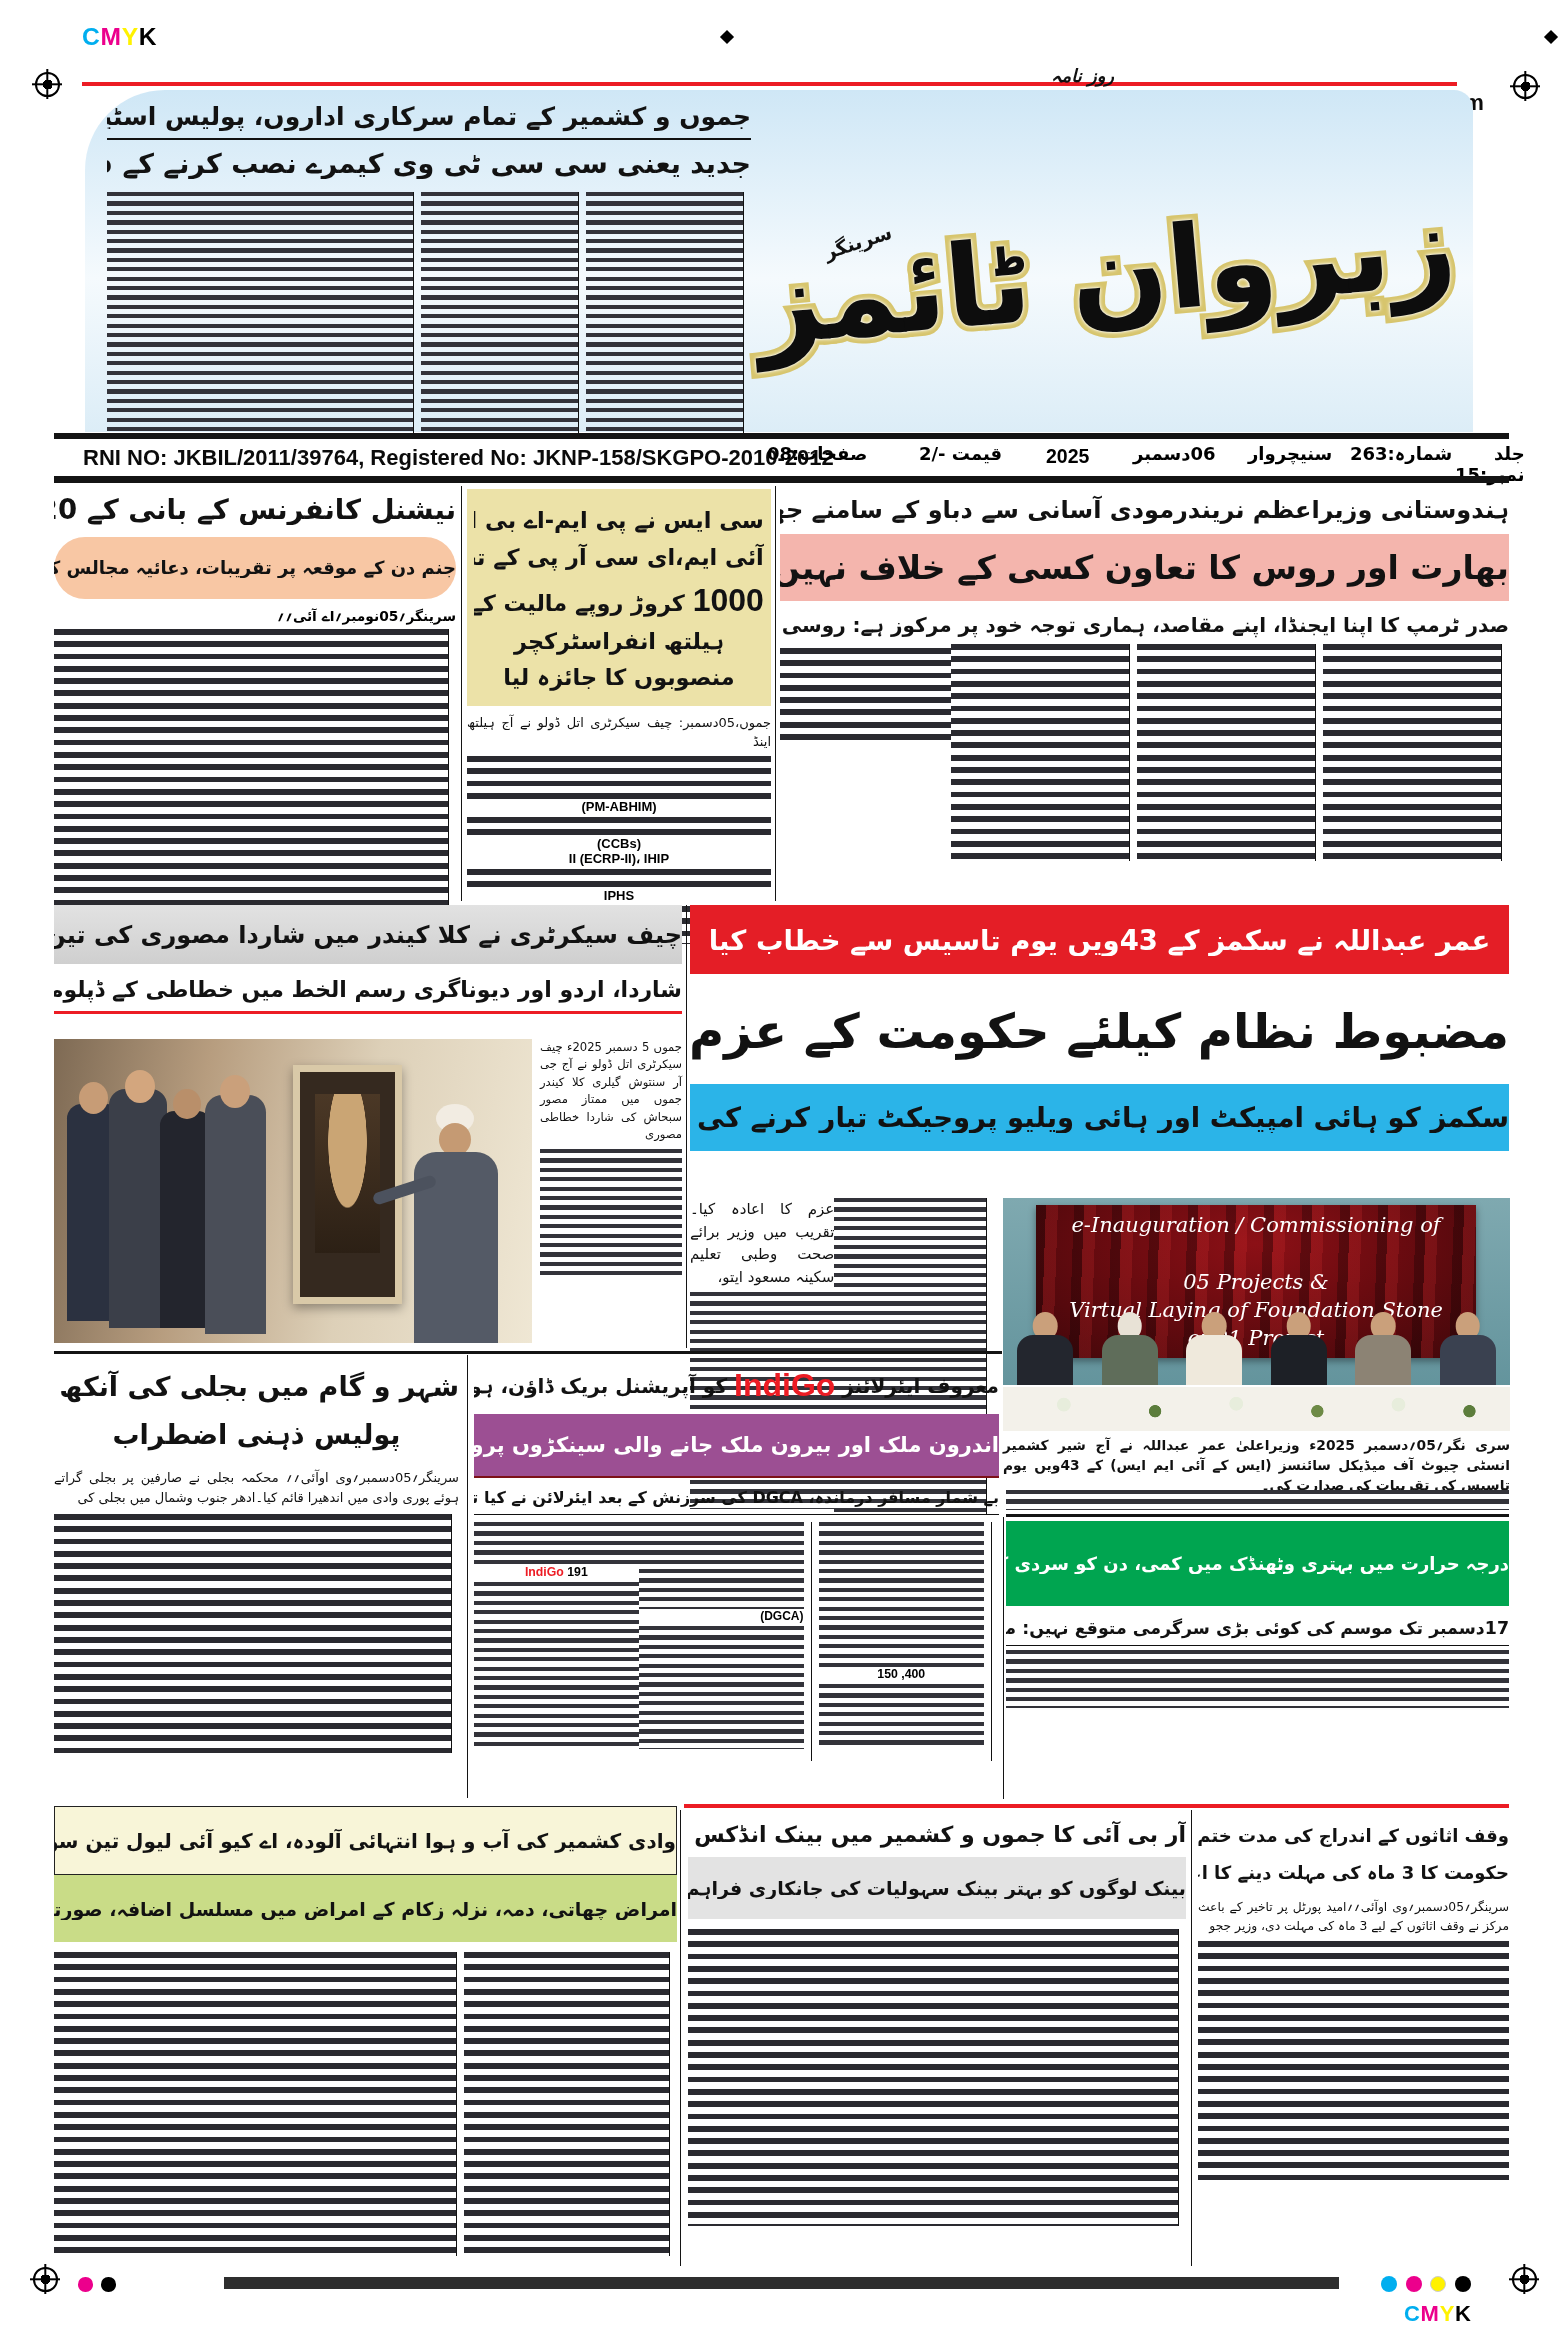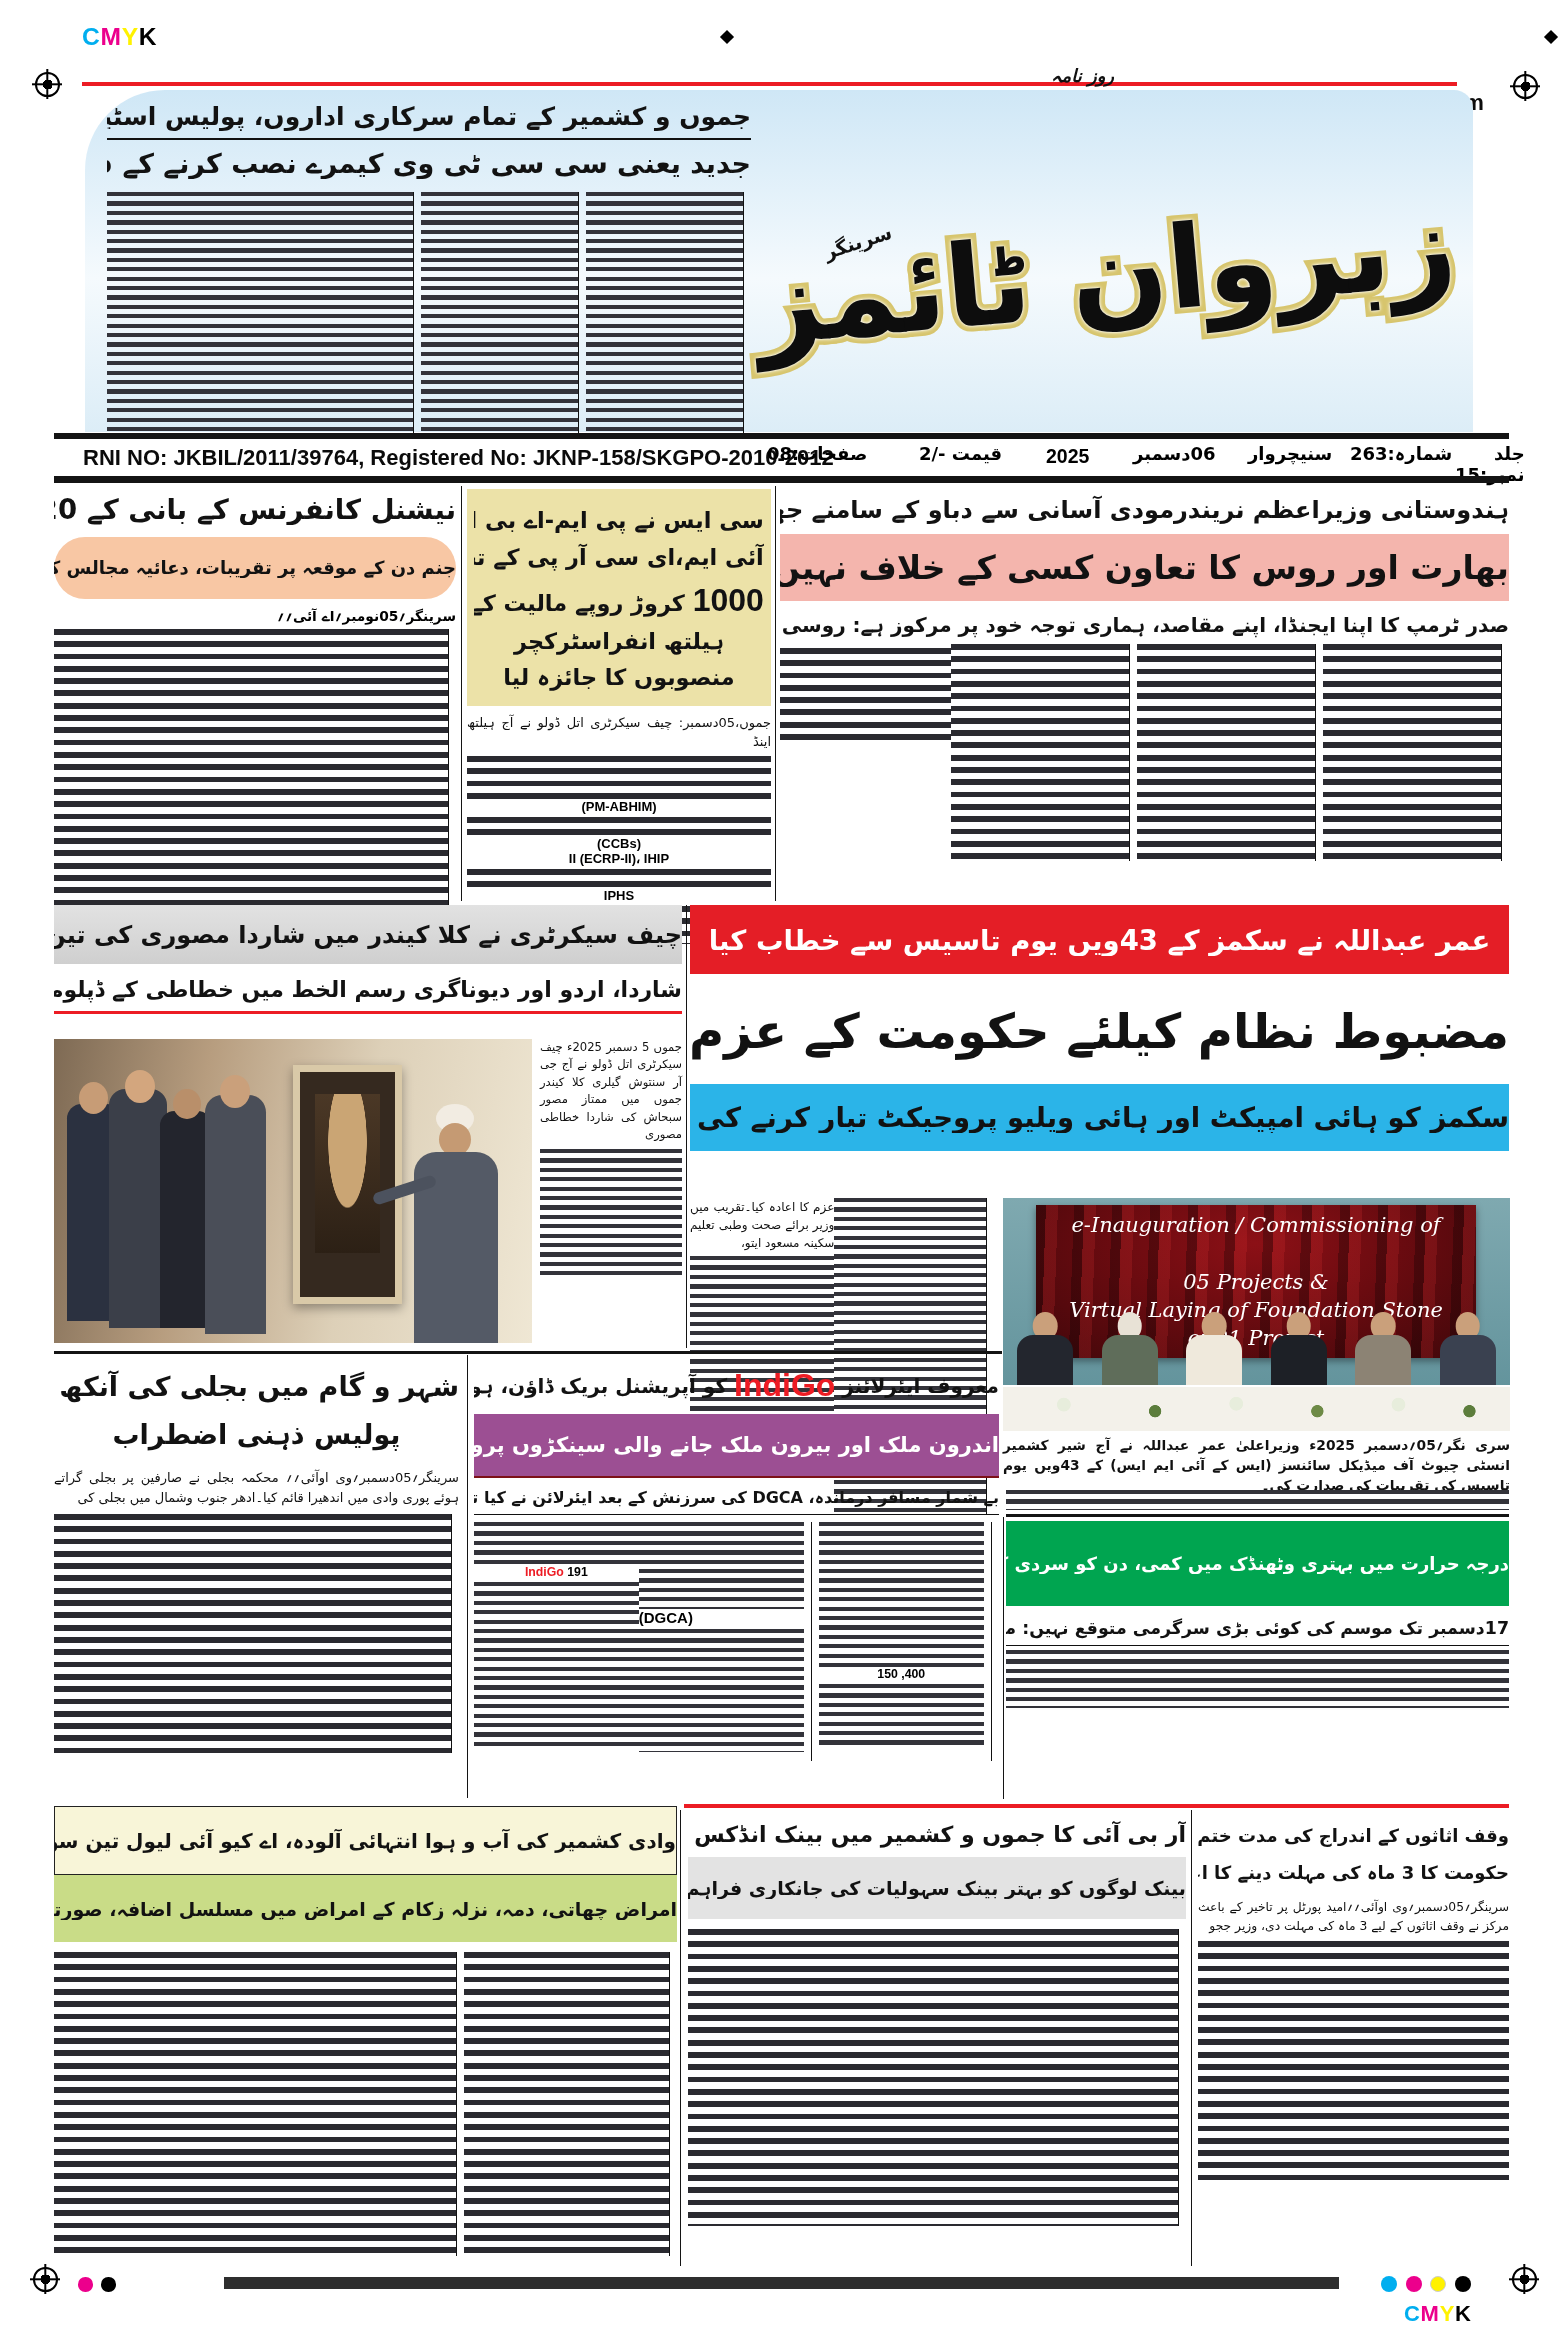--- a/index.html
+++ b/index.html
@@ -194,21 +194,21 @@
     </div>
     <div class="hl nowrap" style="font-size:48px;padding:29px 0 24.6px;letter-spacing:-0.7px;">مضبوط نظام کیلئے حکومت کے عزم کا اعادہ</div>
     <div class="band" style="height:67px;background:#2bb4e8;">
       <div class="hl nowrap" style="font-size:27.5px;">سکمز کو ہائی امپیکٹ اور ہائی ویلیو پروجیکٹ تیار کرنے کی ہدایت</div>
     </div>
   </div>
 
   <div class="abs urdu" style="left:690px;top:1198px;width:304px;height:316px;">
     <div class="cols">
       <div>
-        <div class="lead" style="font-size:12px;">عزم کا اعادہ کیا۔تقریب میں وزیر برائے صحت وطبی تعلیم سکینہ مسعود ایتو،</div>
+        <div class="lead" style="font-size:15px;">عزم کا اعادہ کیا۔تقریب میں وزیر برائے صحت وطبی تعلیم سکینہ مسعود ایتو،</div>
         <div class="tl-sm" style="margin-top:4.3px;height:217px;"></div>
       </div>
       <div class="tl-sm"></div>
     </div>
   </div>
 
   <div class="abs" style="left:1003px;top:1198px;width:507px;height:233px;background:linear-gradient(#7fa9b0,#5d8f98);overflow:hidden;">
     <div class="abs" style="left:33px;top:7.2px;width:440px;height:153px;background:
         repeating-linear-gradient(92deg, rgba(0,0,0,.28) 0 10px, rgba(255,60,60,.16) 10px 22px, transparent 22px 38px),
         radial-gradient(ellipse at 50% 25%, #8c1016 0%, #6b0b10 45%, #40070a 100%);box-shadow:0 2.9px 7.2px rgba(0,0,0,.4);display:flex;flex-direction:column;align-items:center;justify-content:center;gap:4.3px;">
@@ -276,21 +276,21 @@
     <div class="hl nowrap" style="font-size:16px;padding:10px 0 7.2px;border-bottom:1.4px solid #111;">بے شمار مسافر درماندہ، DGCA کی سرزنش کے بعد ایئرلائن نے کیا تحریری معافی نامہ جاری</div>
     <div style="margin-top:7.2px;height:239px;">
       <div class="cols">
         <div>
           <div class="tl-sm" style="height:43px;"></div>
           <div class="latin" style="font-size:12.3px;font-weight:bold;text-align:center;"><span style="color:#ed1c24">IndiGo</span> <span>191</span></div>
           <div class="tl-sm" style="margin-top:2.9px;height:167px;"></div>
         </div>
         <div>
           <div class="tl-sm" style="height:87px;"></div>
-          <div class="latin" style="font-size:15px;font-weight:bold;text-align:left;">(DGCA)</div>
+          <div class="latin" style="font-size:12px;font-weight:bold;text-align:right;">(DGCA)</div>
           <div class="tl-sm" style="margin-top:2.9px;height:123px;"></div>
         </div>
         <div>
           <div class="tl-sm" style="height:145px;"></div>
           <div class="latin" style="font-size:12.3px;font-weight:bold;text-align:center;"><span>400</span>, <span>150</span></div>
           <div class="tl-sm" style="margin-top:2.9px;height:65px;"></div>
         </div>
       </div>
     </div>
   </div>

